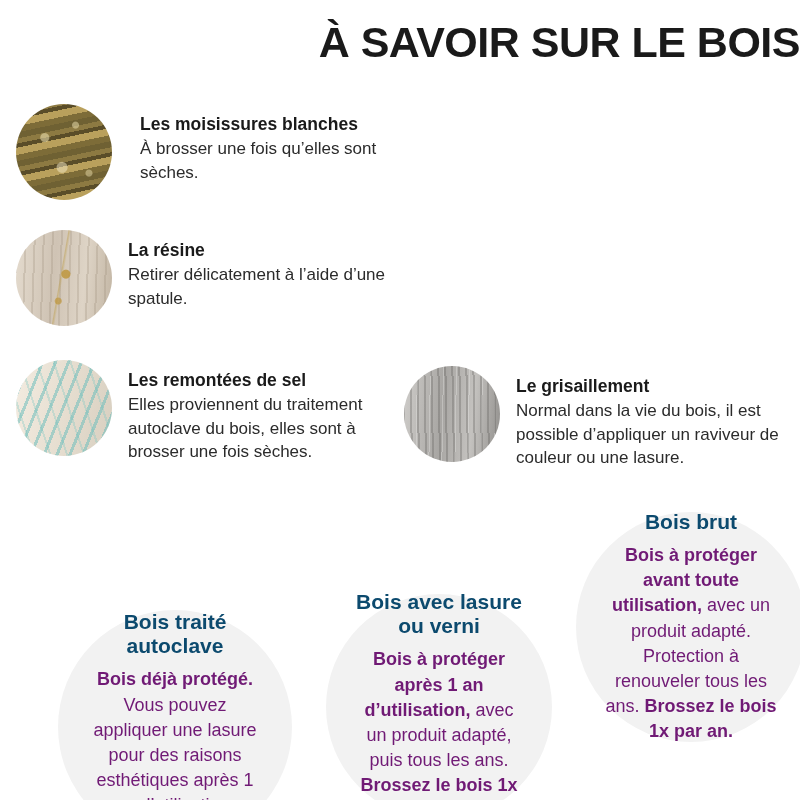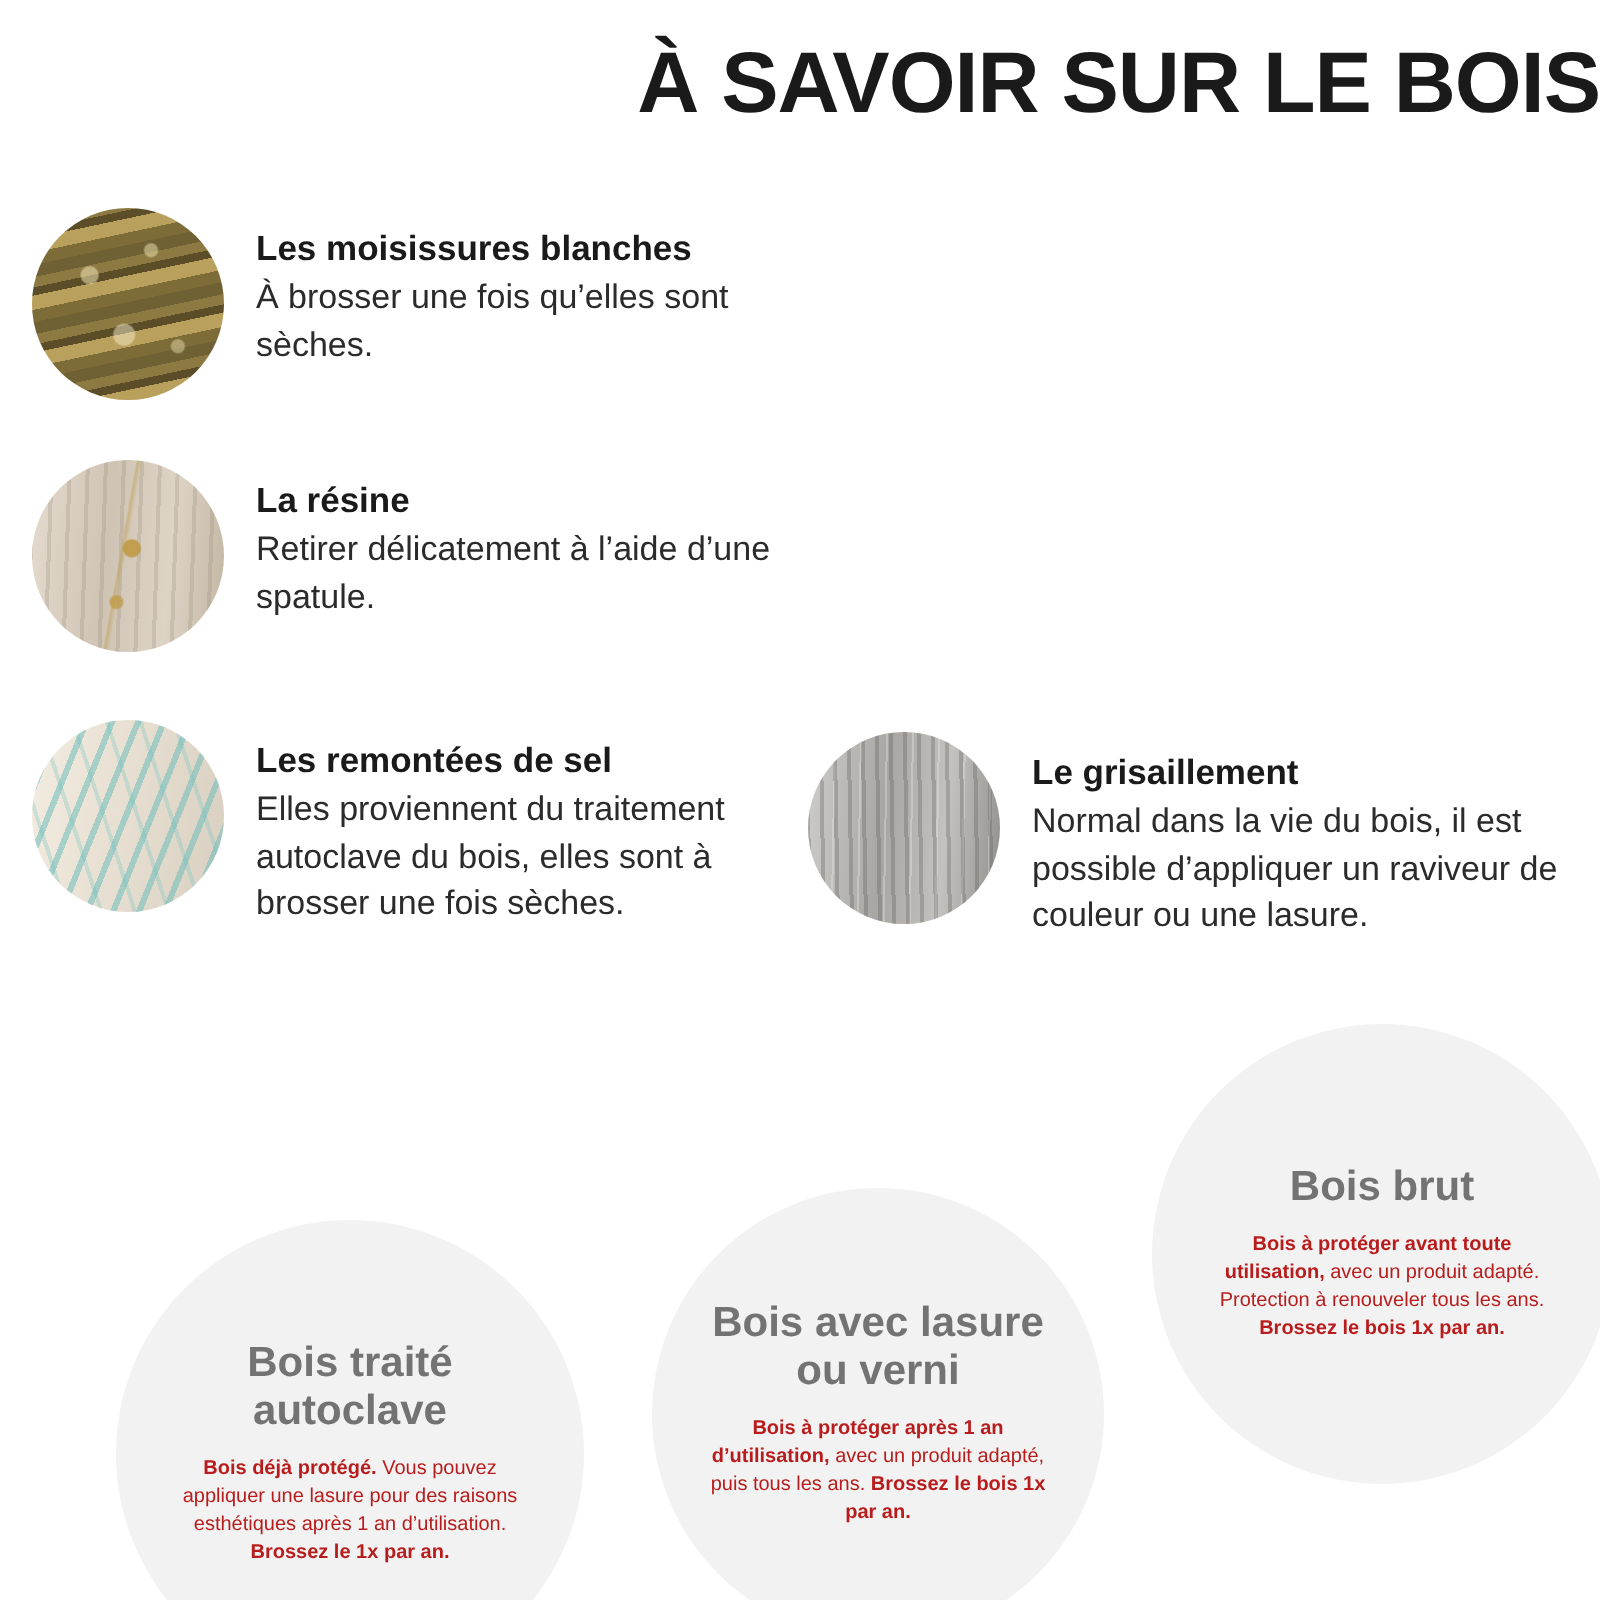--- a/index.html
+++ b/index.html
@@ -70,37 +70,37 @@
     align-items: center;
     justify-content: center;
     text-align: center;
     padding: 0 26px;
   }
   .circle-title {
     font-size: 21px;
     font-weight: bold;
     line-height: 1.12;
     margin-bottom: 10px;
-    color: #737373;
+    color: #0c4a6e;
   }
   .circle-body {
-    font-size: 10px;
+    font-size: 18px;
     line-height: 1.4;
-    color: #b91c1c;
+    color: #701a75;
   }
   .circle-body b { font-weight: bold; }
 </style>
 </head>
 <body>
 
 <div class="page">
 
   <div class="title">À SAVOIR SUR LE BOIS</div>
 
-  <div class="item" style="left:16px; top:104px;">
+  <div class="item" style="left:16px; top:104px;gap:12px;">
     <div class="thumb">
       <div class="grain" style="background:
         repeating-linear-gradient(168deg,#6f6133 0 6px,#8d7a42 6px 11px,#5a4d28 11px 15px,#b9a05c 15px 22px,#7d6c38 22px 28px);"></div>
       <div class="grain" style="background:
         radial-gradient(circle at 30% 35%, rgba(240,228,180,.55) 0 4px, transparent 5px),
         radial-gradient(circle at 62% 22%, rgba(240,228,180,.5) 0 3px, transparent 4px),
         radial-gradient(circle at 48% 66%, rgba(245,235,200,.5) 0 5px, transparent 6px),
         radial-gradient(circle at 76% 72%, rgba(240,228,180,.45) 0 3px, transparent 4px);"></div>
     </div>
     <div class="txt">

